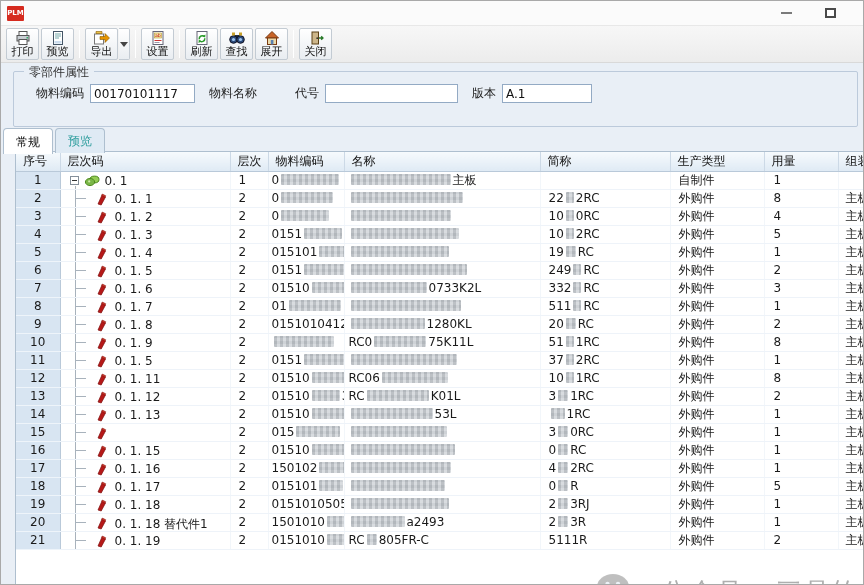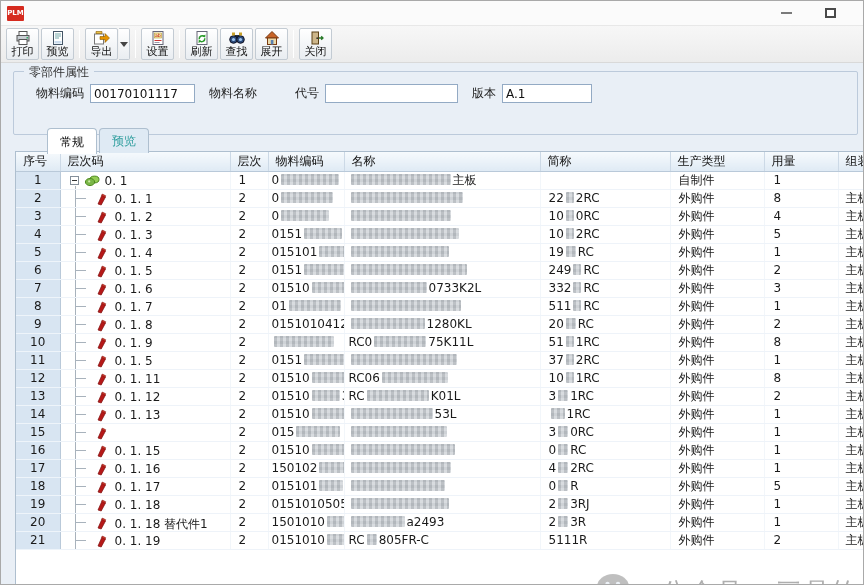--- a/index.html
+++ b/index.html
@@ -25,29 +25,29 @@
     justify-content:center;border:1px solid #c3cbd3;border-radius:2px;
     background:linear-gradient(#ffffff,#e9edf1);cursor:default;}
   .tb-ic{height:16px;display:flex;align-items:center;justify-content:center;}
   .tb-lb{font-size:11px;line-height:12px;color:#111;white-space:nowrap;}
   .tb-dd{width:11px;height:32px;margin-right:1px;display:flex;align-items:center;justify-content:center;
     border:1px solid #c3cbd3;border-left:none;border-radius:0 2px 2px 0;background:linear-gradient(#fff,#e9edf1);}
   .tb-dd .tri{width:0;height:0;border-left:4px solid transparent;border-right:4px solid transparent;border-top:5px solid #444;}
   .tb-sep{width:1px;height:28px;background:#cfcfcf;margin:0 4px;border-right:1px solid #fff;}
   
   .client{position:absolute;left:0;top:62px;width:100%;height:523px;background:#e9eff6;}
-  .prop-group{position:absolute;left:12px;top:8px;width:845px;height:64px;
+  .prop-group{position:absolute;left:12px;top:8px;width:845px;height:56px;
     border:1px solid #bccadb;border-radius:2px;}
   .prop-legend{position:absolute;left:10px;top:-8px;background:#e9eff6;padding:0 5px;color:#333;}
   .prop-fields{position:absolute;left:8px;top:12px;display:flex;align-items:center;white-space:nowrap;}
   .prop-label{margin:0 6px 0 14px;color:#222;}
   .prop-input{height:19px;border:1px solid #93aac4;background:#fff;font-family:inherit;
     font-size:12px;padding:0 3px;color:#111;}
   
-  .tabs{position:absolute;left:2px;top:64px;display:flex;align-items:flex-end;z-index:3;margin-left:44px;}
+  .tabs{position:absolute;left:2px;top:64px;display:flex;align-items:flex-end;z-index:3;}
   .tab{padding:4px 12px 3px;border:1px solid #aebfcf;border-bottom:none;border-radius:4px 4px 0 0;
     margin-right:2px;background:#dfeaf4;color:#2f9e9e;cursor:default;}
   .tab.active{background:#fff;color:#111;position:relative;top:1px;padding-top:5px;}
   
   .table-wrap{position:absolute;left:14px;top:88px;width:850px;height:484px;
     border:1px solid #aebfcf;background:#fff;overflow:hidden;}
   .grid-clip{position:absolute;left:0;top:0;width:850px;height:467px;overflow:hidden;}
   table.grid{border-collapse:collapse;table-layout:fixed;width:912px;}
   .grid th{height:19px;font-weight:normal;text-align:left;padding:0 0 0 7px;
     background:linear-gradient(#f6fafd,#dfeaf4);border-right:1px solid #ccd9e6;

